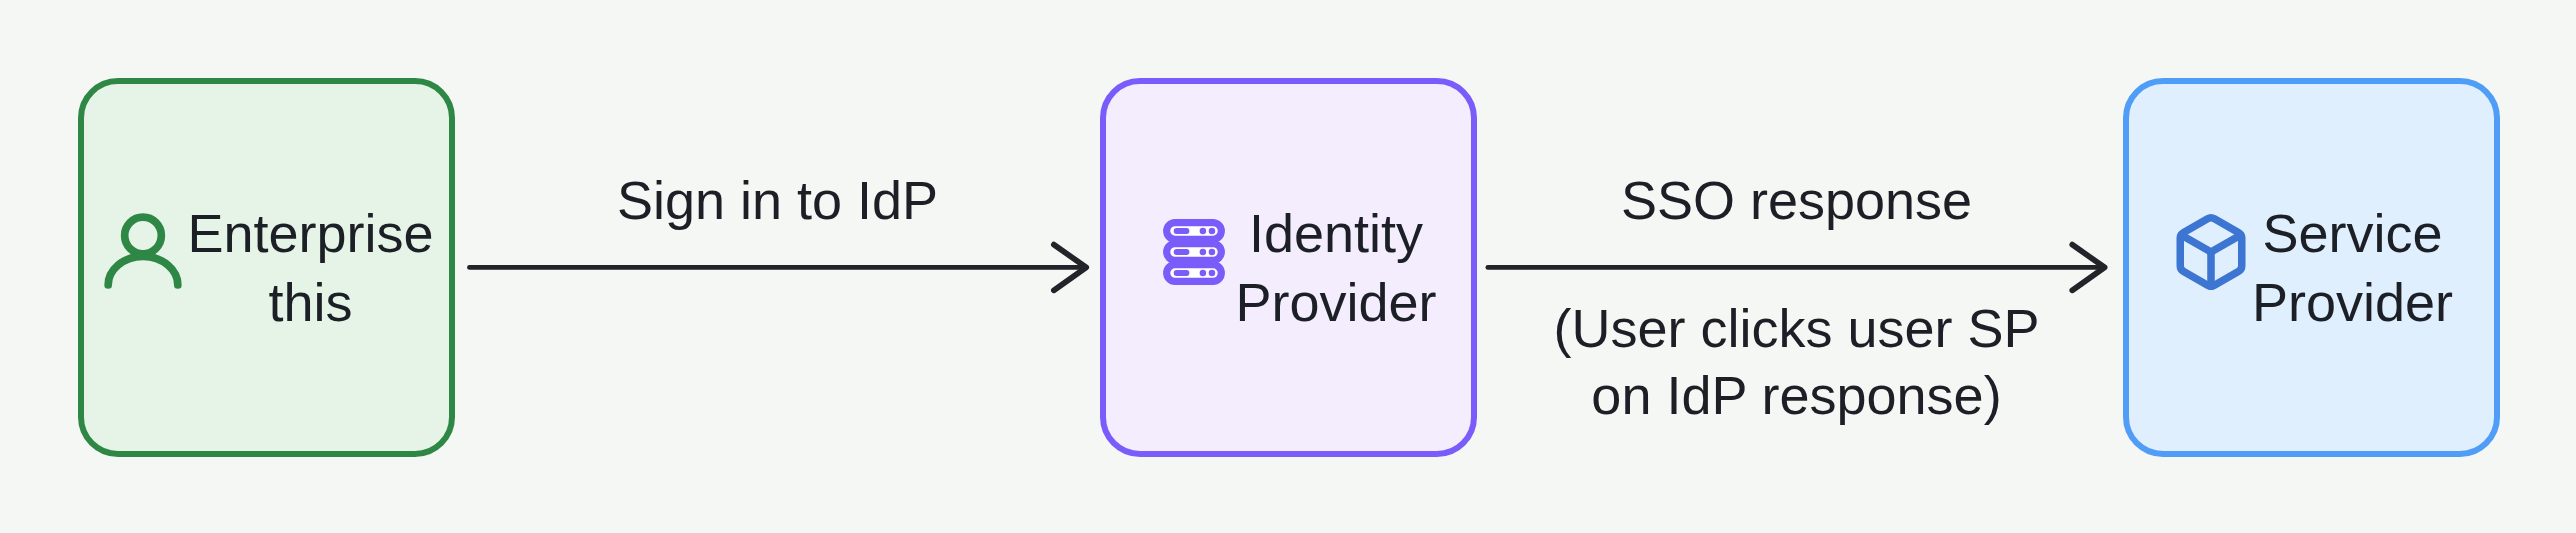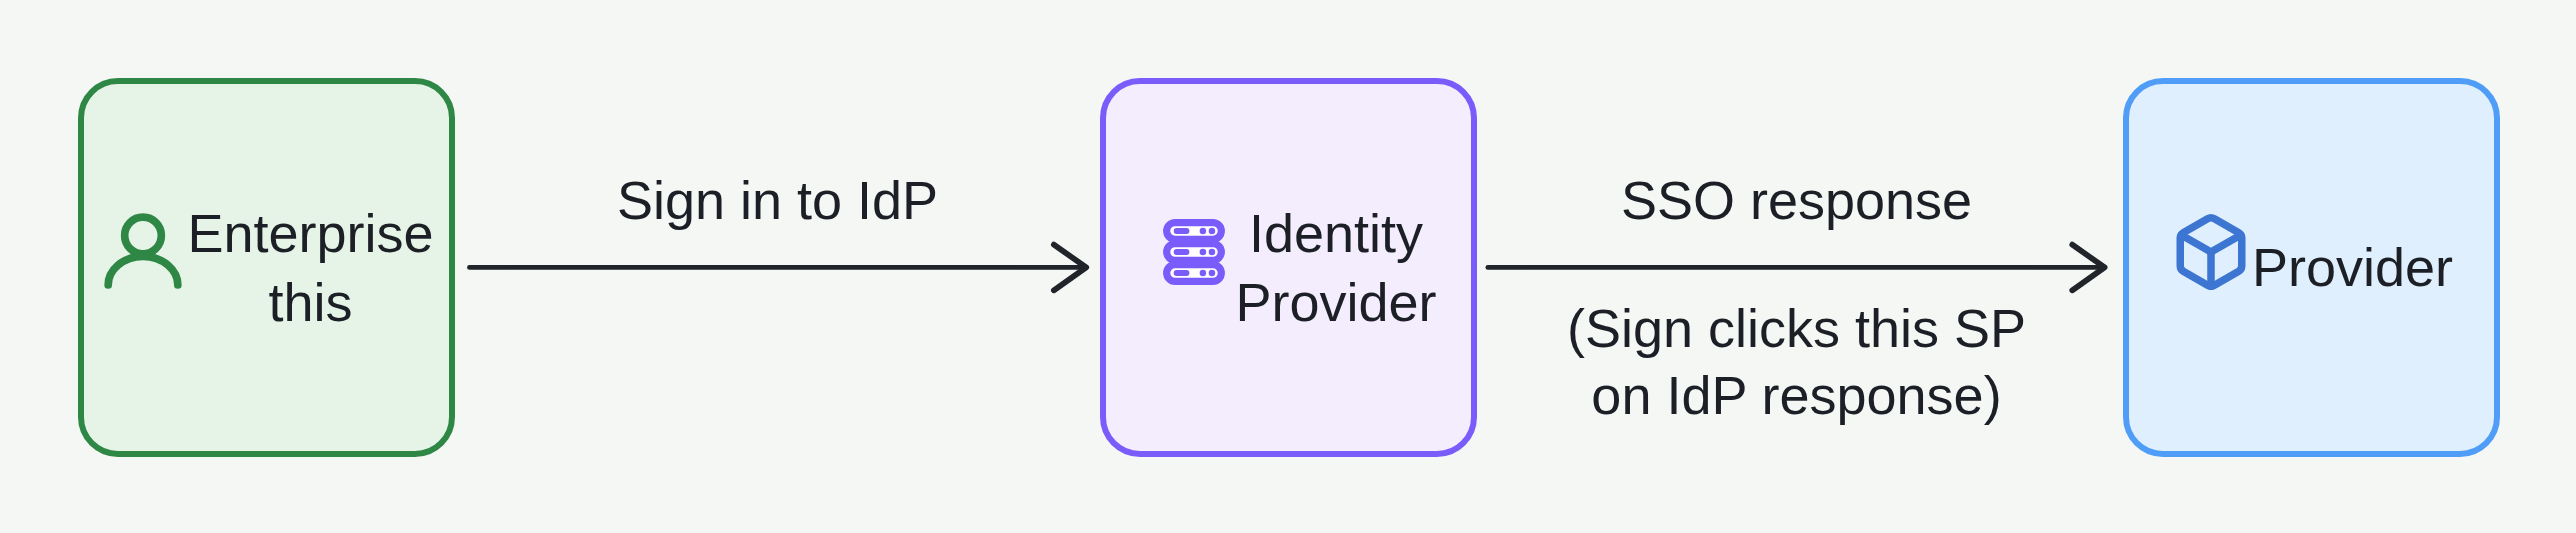--- a/index.html
+++ b/index.html
@@ -112,27 +112,28 @@
 
   <div class="node node-3" style="--border: #4f9df6; --fill: #e0effe; --icon: #3c76d2;">
     <span class="icon">
       <svg width="82" height="82" viewBox="0 0 24 24" fill="none" stroke="currentColor" stroke-width="2.2" stroke-linecap="round" stroke-linejoin="round">
         <path d="M21 8a2 2 0 0 0-1-1.73l-7-4a2 2 0 0 0-2 0l-7 4A2 2 0 0 0 3 8v8a2 2 0 0 0 1 1.73l7 4a2 2 0 0 0 2 0l7-4A2 2 0 0 0 21 16Z"></path>
         <path d="m3.3 7 8.7 5 8.7-5"></path>
         <path d="M12 22V12"></path>
       </svg>
     </span>
     <div class="node-label">
+      <span>Service</span>
       <span>Provider</span>
     </div>
   </div>
 
   <div class="edge-label edge-label-1">Sign in to IdP</div>
 
   <div class="edge-label edge-label-2">SSO response</div>
 
   <div class="edge-note">
-    <span>(Sign clicks this SP</span>
+    <span>(User clicks user SP</span>
     <span>on IdP response)</span>
   </div>
 
 </div>
 
 
 </body></html>

